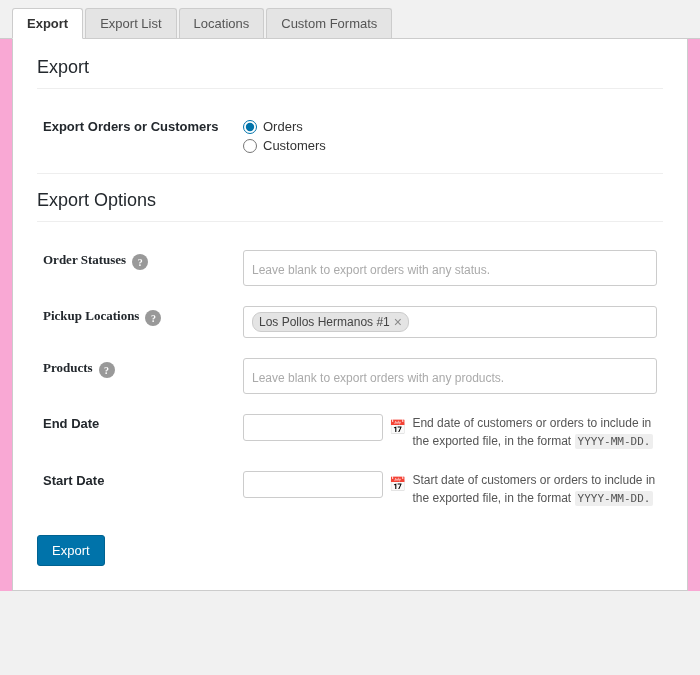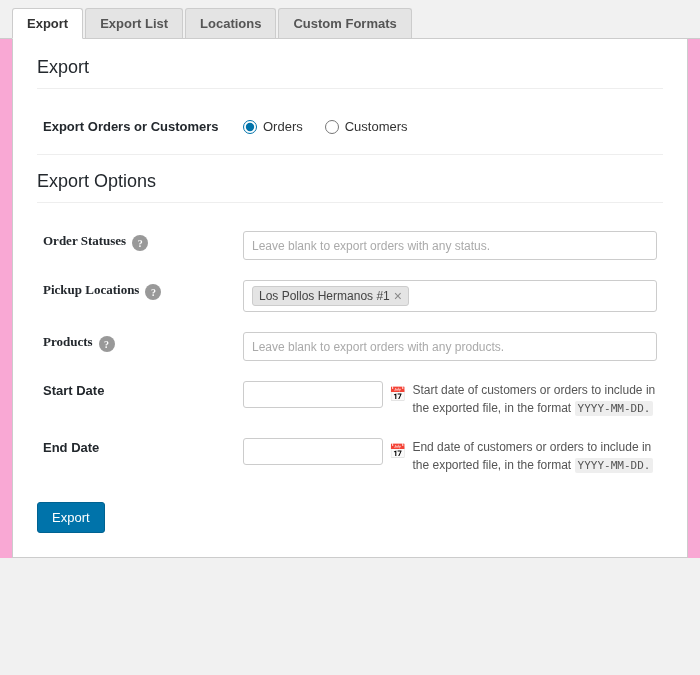--- a/index.html
+++ b/index.html
@@ -25,21 +25,20 @@
     }
     .tab {
       padding: 7px 14px;
       border: 1px solid #ccc;
       border-bottom: none;
       background: #e4e4e4;
       color: #555;
       cursor: pointer;
       font-size: 13px;
       border-radius: 3px 3px 0 0;
-      font-weight: bold;
     }
     .tab.active {
       background: #fff;
       color: #333;
       border-bottom: 1px solid #fff;
       margin-bottom: -1px;
       font-weight: 600;
     }
     
     .content-area {
@@ -74,22 +73,22 @@
       padding-top: 12px;
       white-space: nowrap;
       color: #23282d;
     }
     .form-table tr td:last-child {
       width: auto;
     }
     
     .radio-group {
       display: flex;
-      flex-direction: row;
-      gap: 22px;
+      flex-direction: column;
+      gap: 4px;
       padding-top: 2px;
     }
     .radio-label {
       display: flex;
       align-items: center;
       gap: 6px;
       cursor: pointer;
       font-size: 13px;
     }
     .radio-label input[type="radio"] {
@@ -119,21 +118,21 @@
       align-items: flex-start;
       gap: 4px;
       font-family: Liberation Serif, serif;
     }
     
     .text-input {
       width: 100%;
       padding: 6px 8px;
       border: 1px solid #ccc;
       border-radius: 3px;
-      font-size: 13px;
+      font-size: 19px;
       background: #fff;
       color: #555;
     }
     .text-input::placeholder {
       color: #aaa;
       font-size: 12px;
     }
     
     .tag-field {
       display: flex;
@@ -145,21 +144,21 @@
       border-radius: 3px;
       background: #fff;
       min-height: 32px;
     }
     .tag-pill {
       display: flex;
       align-items: center;
       gap: 4px;
       background: #e4e4e4;
       border: 1px solid #ccc;
-      border-radius: 3px;
+      border-radius: 9px;
       padding: 2px 6px;
       font-size: 12px;
       color: #444;
     }
     .tag-remove {
       cursor: pointer;
       color: #888;
       font-size: 14px;
       line-height: 1;
     }
@@ -295,48 +294,48 @@
             <span class="help-icon">?</span>
           </div>
         </td>
         <td>
           <input class="text-input" type="text" placeholder="Leave blank to export orders with any products." style="">
         </td>
       </tr>
 
       <tr>
         <td>
+          <span>End Date</span>
+        </td>
+        <td>
+          <div class="date-row">
+            <input class="date-input" type="text" style="">
+            <span class="calendar-icon">📅</span>
+            <span class="date-desc">
+              <span>End date of customers or orders to include in the exported file, in the format</span> <span class="monospace">YYYY-MM-DD.</span>
+            </span>
+          </div>
+        </td>
+      </tr>
+
+      <tr>
+        <td>
           <span>Start Date</span>
         </td>
         <td>
           <div class="date-row">
             <input class="date-input" type="text" style="">
             <span class="calendar-icon">📅</span>
             <span class="date-desc">
               <span>Start date of customers or orders to include in the exported file, in the format</span> <span class="monospace">YYYY-MM-DD.</span>
             </span>
           </div>
         </td>
       </tr>
 
-      <tr>
-        <td>
-          <span>End Date</span>
-        </td>
-        <td>
-          <div class="date-row">
-            <input class="date-input" type="text" style="">
-            <span class="calendar-icon">📅</span>
-            <span class="date-desc">
-              <span>End date of customers or orders to include in the exported file, in the format</span> <span class="monospace">YYYY-MM-DD.</span>
-            </span>
-          </div>
-        </td>
-      </tr>
-
     </tbody>
       </table>
 
     
     <button class="export-btn">Export</button>
 
   </div>
 </div>
 
 </body></html>

